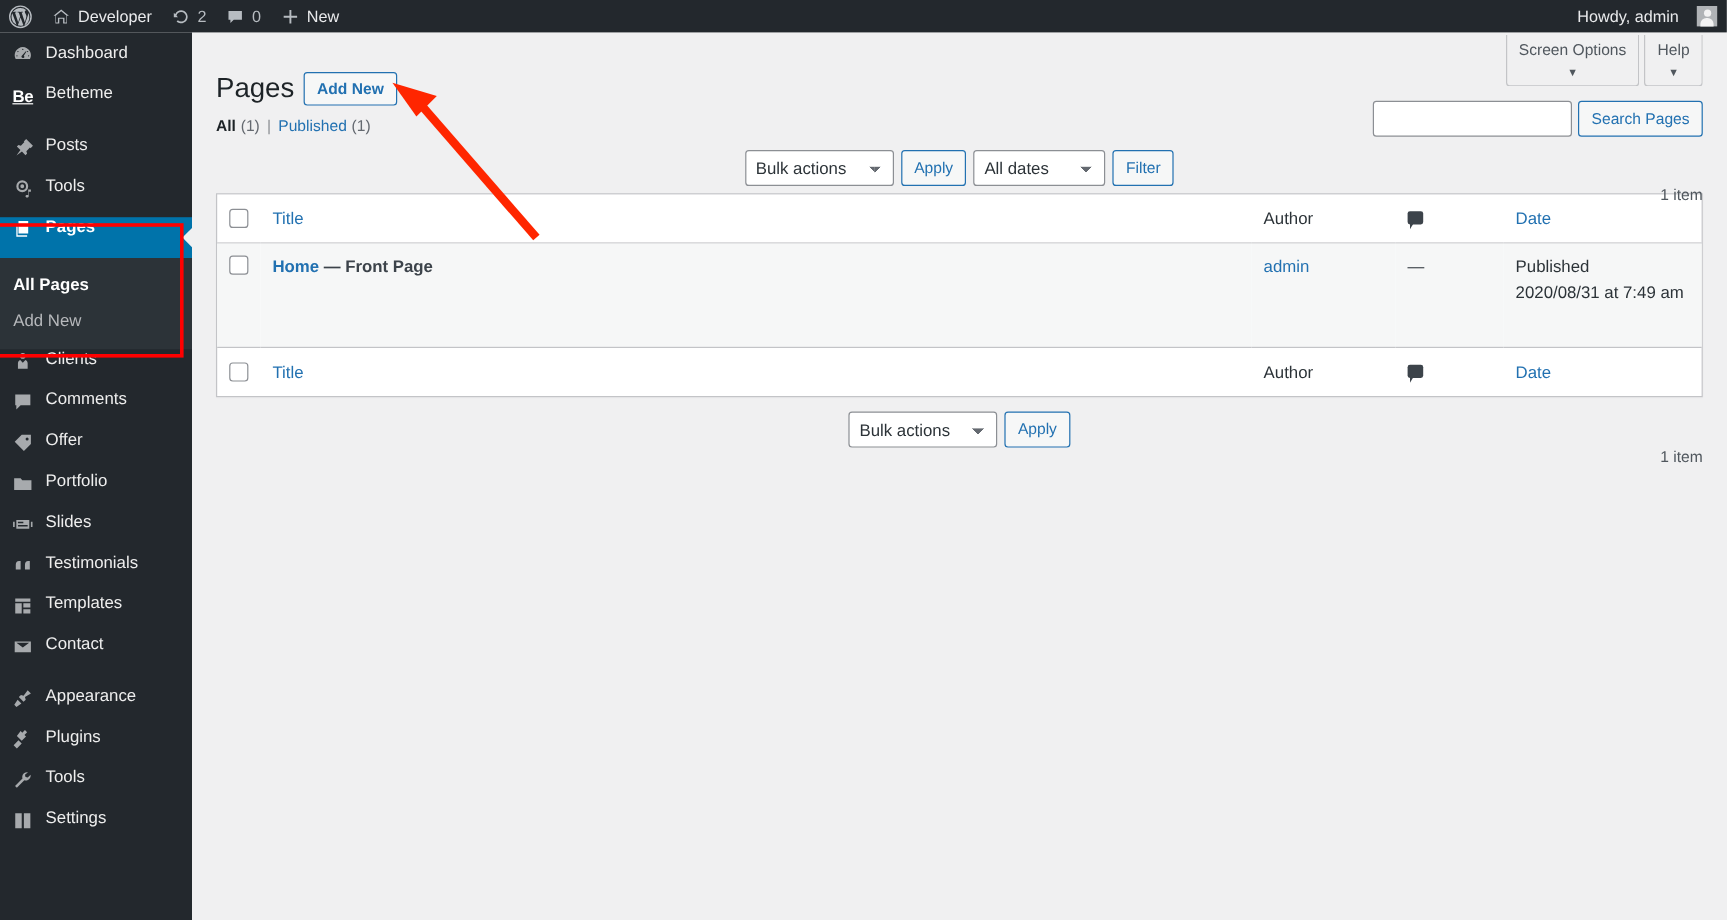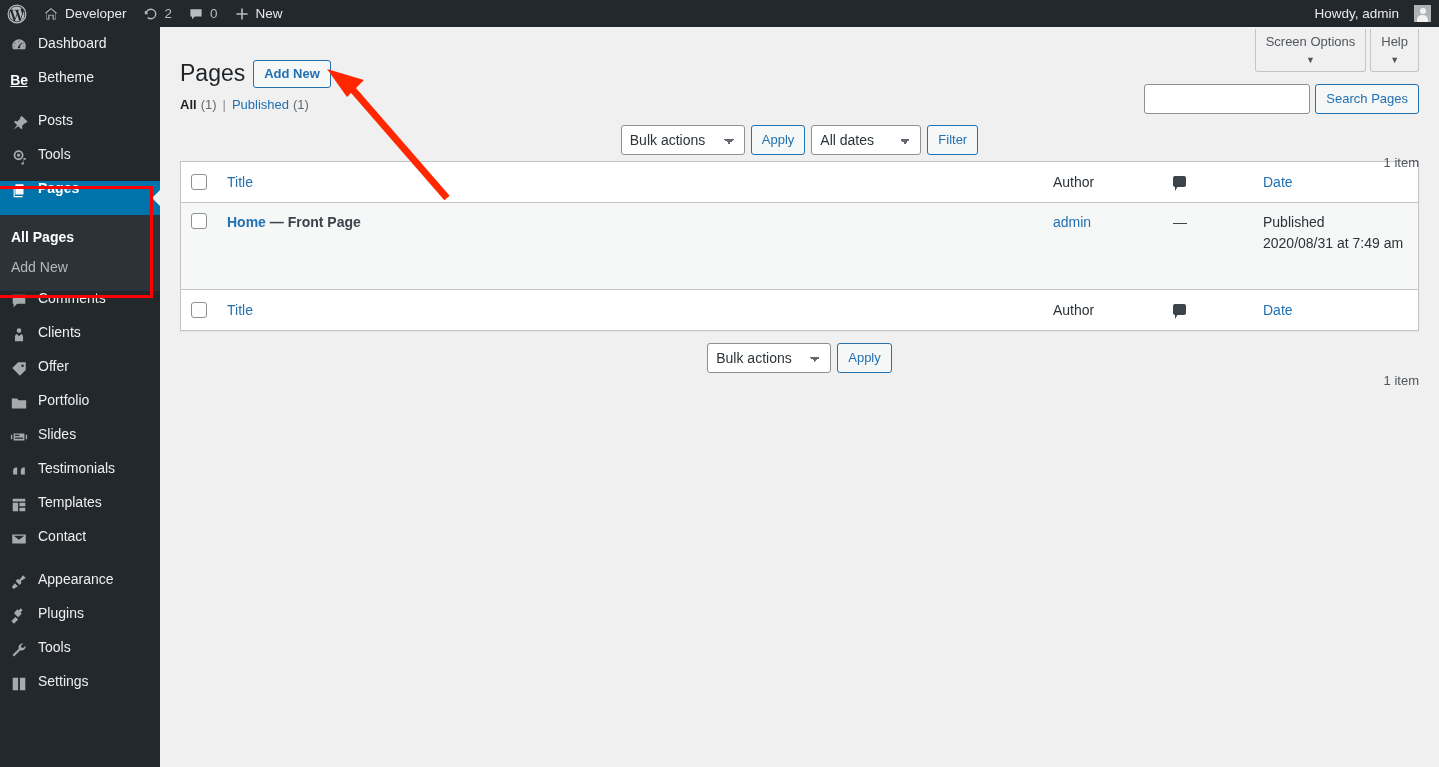--- a/index.html
+++ b/index.html
@@ -372,33 +372,33 @@
   </div>
 
   <div class="submenu">
     <div class="submenu-item current">All Pages</div>
     <div class="submenu-item">Add New</div>
   </div>
 
   <div class="menu-item">
     <span class="mi-icon">
       <svg width="18" height="18" viewBox="0 0 20 20">
+          <path d="M10 2.5a2.6 2.6 0 1 0 0 5.2 2.6 2.6 0 0 0 0-5.2zM7.6 8.8c-1.3.5-2.1 1.7-2.1 3.1V17h9v-5.1c0-1.4-.8-2.6-2.1-3.1L10 11.5 7.6 8.8z"></path>
+        </svg>
+    </span>
+    <span class="mi-label">Clients</span>
+  </div>
+
+  <div class="menu-item">
+    <span class="mi-icon">
+      <svg width="18" height="18" viewBox="0 0 20 20">
           <path d="M3 3h14v10H8l-4 4v-4H3V3z"></path>
         </svg>
     </span>
     <span class="mi-label">Comments</span>
-  </div>
-
-  <div class="menu-item">
-    <span class="mi-icon">
-      <svg width="18" height="18" viewBox="0 0 20 20">
-          <path d="M10 2.5a2.6 2.6 0 1 0 0 5.2 2.6 2.6 0 0 0 0-5.2zM7.6 8.8c-1.3.5-2.1 1.7-2.1 3.1V17h9v-5.1c0-1.4-.8-2.6-2.1-3.1L10 11.5 7.6 8.8z"></path>
-        </svg>
-    </span>
-    <span class="mi-label">Clients</span>
   </div>
 
   <div class="menu-item">
     <span class="mi-icon">
       <svg width="18" height="18" viewBox="0 0 20 20">
           <path d="M2.5 9 9 2.5h8.5V11L11 17.5 2.5 9zm11.5-4a1.4 1.4 0 1 0 0 2.8A1.4 1.4 0 0 0 14 5z"></path>
         </svg>
     </span>
     <span class="mi-label">Offer</span>
   </div>

